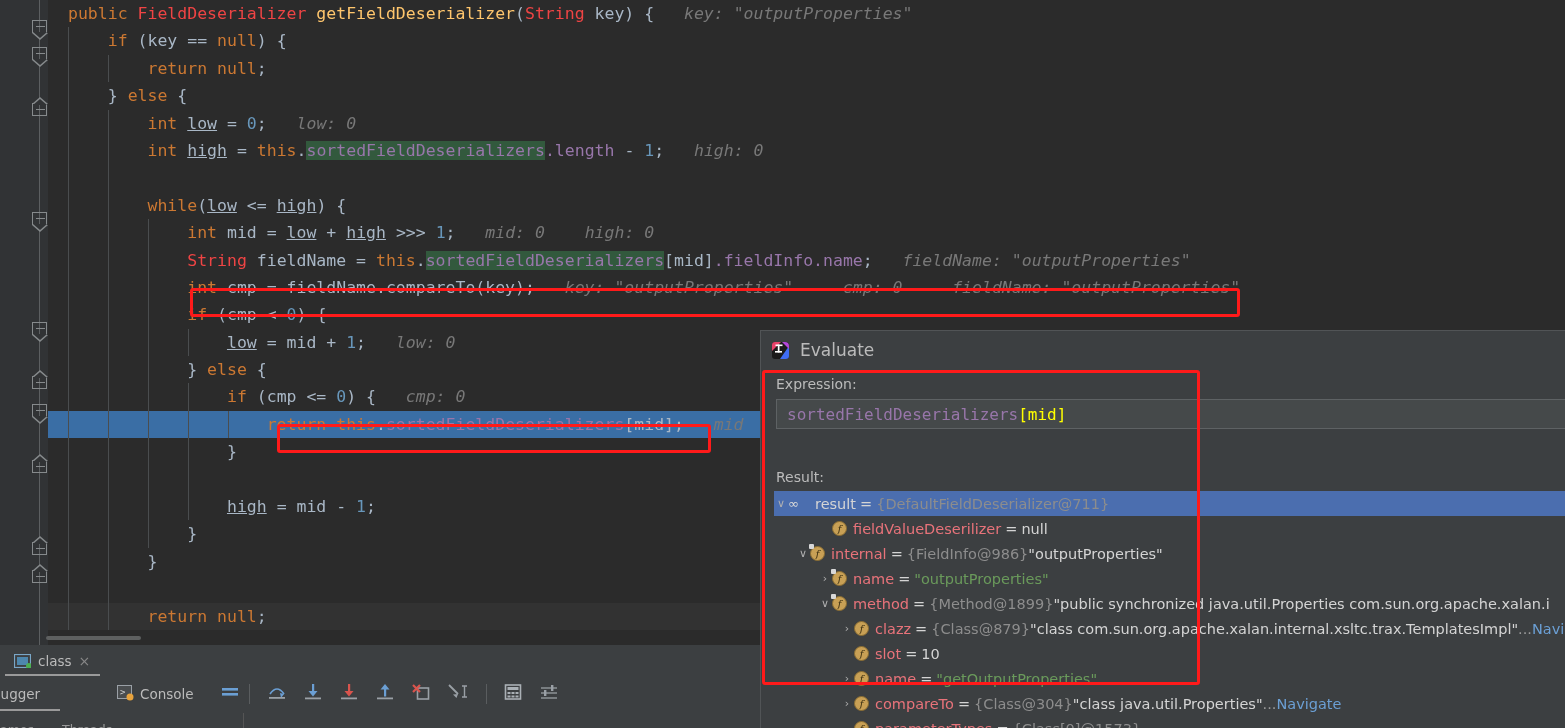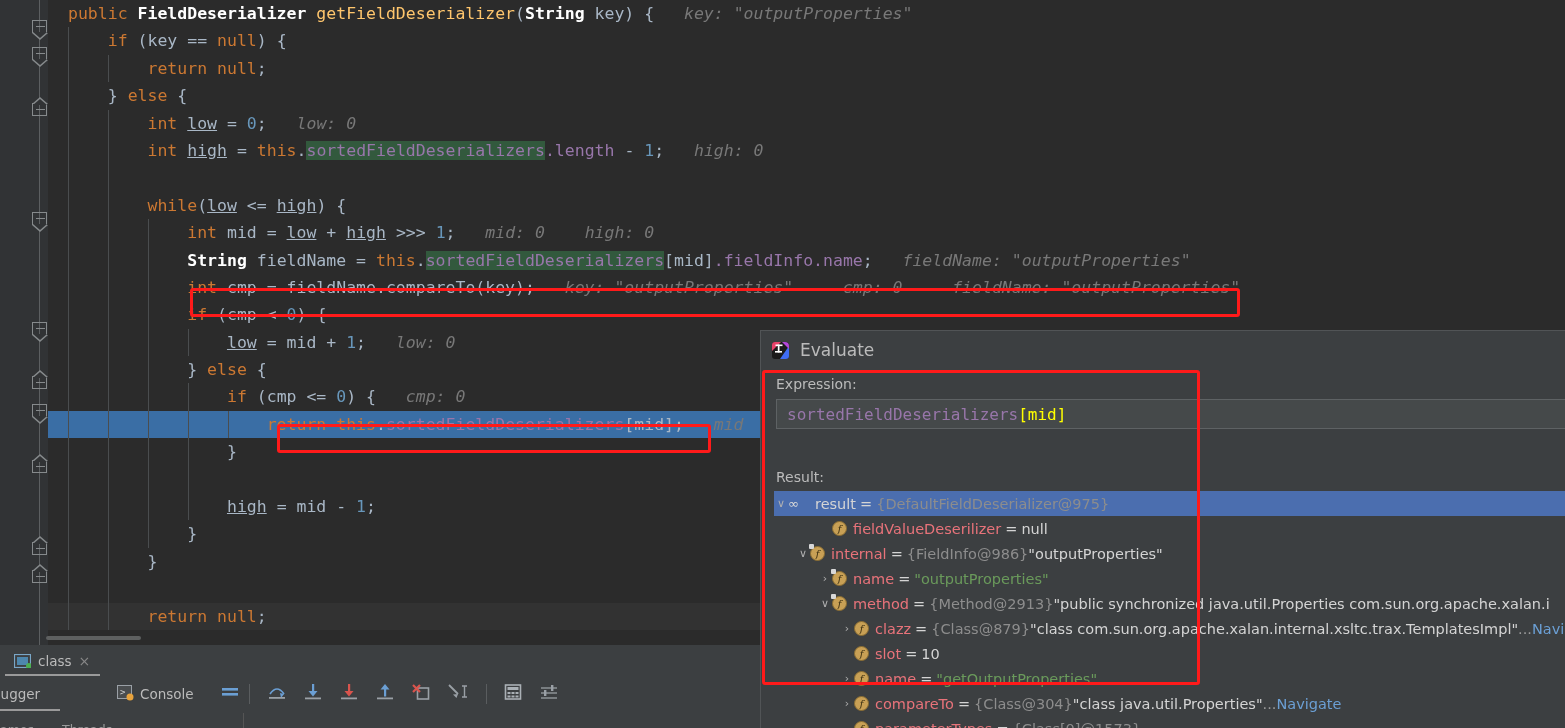--- a/index.html
+++ b/index.html
@@ -61,21 +61,21 @@
   }
   .cline { position: relative; height: 27.4px; padding-left: 20px; }
   .cline.sel { background: #3a6ea5; }
   .cline.shaded { background: #323232; }
   .indent-guide {
     position: absolute; top: 0; width: 1px; height: 27.4px; background: #4a4d4f;
   }
 
   
   .kw   { color: #cc7832; }
-  .typ  { color: #ffffff; font-weight: bold; }
+  .typ  { color: #ef4444; }
   .mth  { color: #ffc66d; }
   .pln  { color: #a9b7c6; }
   .num  { color: #6897bb; }
   .fld  { color: #9876aa; }
   .hint { color: #787878; font-style: italic; }
   .fldhl{ color: #9876aa; background: #32593d; }
   .uline{ text-decoration: underline; }
 
   
   .redbox {
@@ -393,21 +393,21 @@
         <span class="brk">[mid]</span>
     </div>
     <div class="ev-label" id="ev-result-label">Result:</div>
 
     <div class="ev-tree" id="ev-tree">
         <div class="tr selected" style="padding-left: 0px;">
           <span class="chev">∨</span>
           <span class="glasses">∞</span>
           <span class="nm-w">result</span>
           <span class="eq">=</span>
-          <span class="ref">{DefaultFieldDeserializer@975} </span>
+          <span class="ref">{DefaultFieldDeserializer@711} </span>
         </div>
         <div class="tr" style="padding-left: 44px;">
           <span class="chev"></span>
           <span class="ficon">f</span>
           <span class="nm">fieldValueDeserilizer</span>
           <span class="eq">=</span>
           <span class="nval">null</span>
         </div>
         <div class="tr" style="padding-left: 22px;">
           <span class="chev">∨</span>
@@ -422,21 +422,21 @@
           <span class="ficon pin">f</span>
           <span class="nm">name</span>
           <span class="eq">=</span>
           <span class="gstr">"outputProperties"</span>
         </div>
         <div class="tr" style="padding-left: 44px;">
           <span class="chev">∨</span>
           <span class="ficon pin">f</span>
           <span class="nm">method</span>
           <span class="eq">=</span>
-          <span class="ref">{Method@2913} </span>
+          <span class="ref">{Method@1899} </span>
           <span class="sval">"public synchronized java.util.Properties com.sun.org.apache.xalan.i</span>
         </div>
         <div class="tr" style="padding-left: 66px;">
           <span class="chev">›</span>
           <span class="ficon">f</span>
           <span class="nm">clazz</span>
           <span class="eq">=</span>
           <span class="ref">{Class@879} </span>
           <span class="sval">"class com.sun.org.apache.xalan.internal.xsltc.trax.TemplatesImpl"</span>
           <span class="ell"> ... </span>

